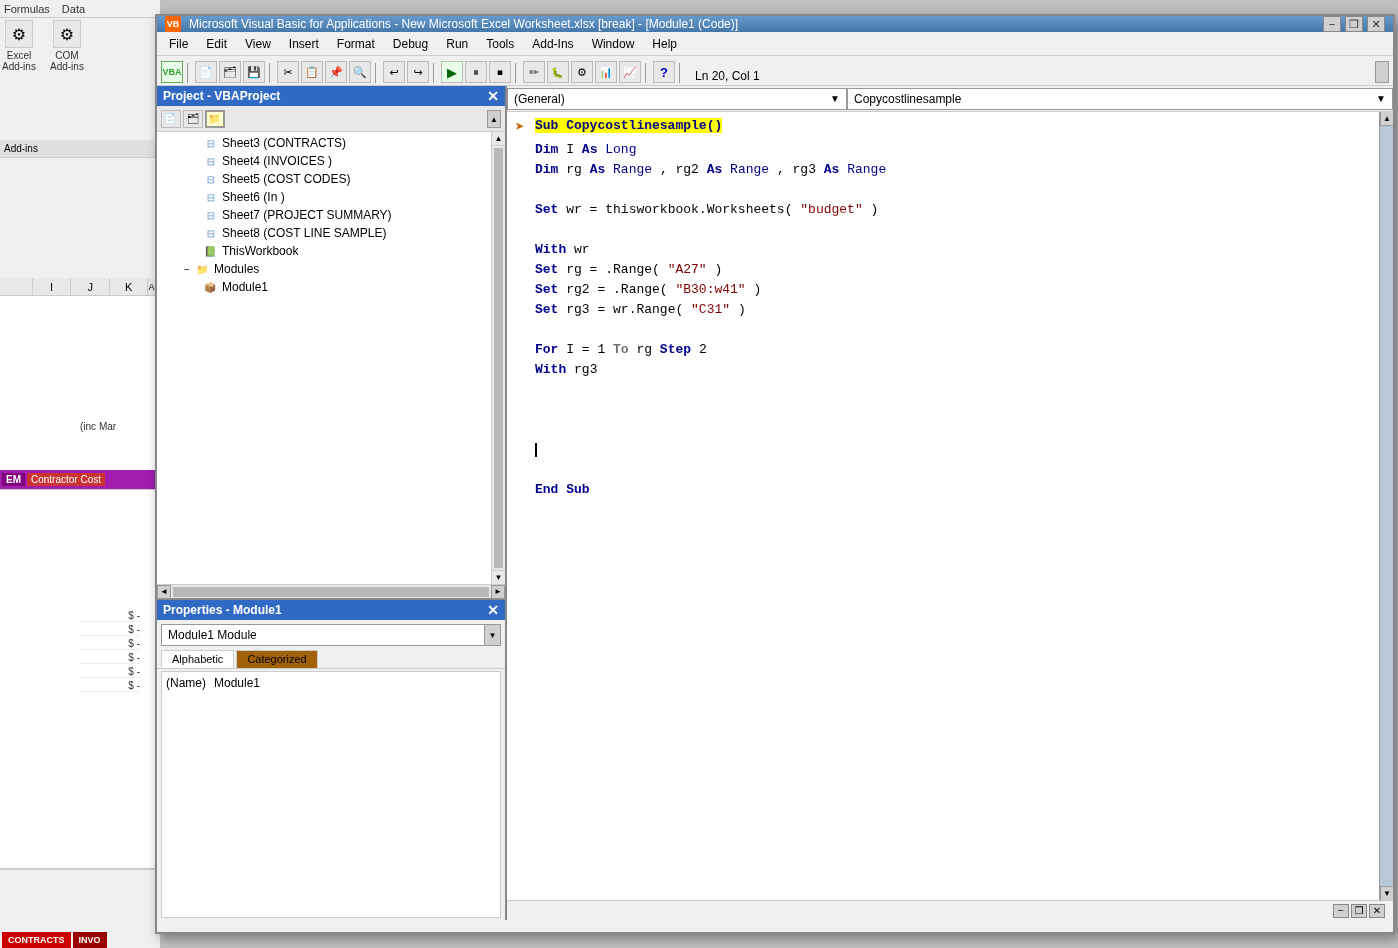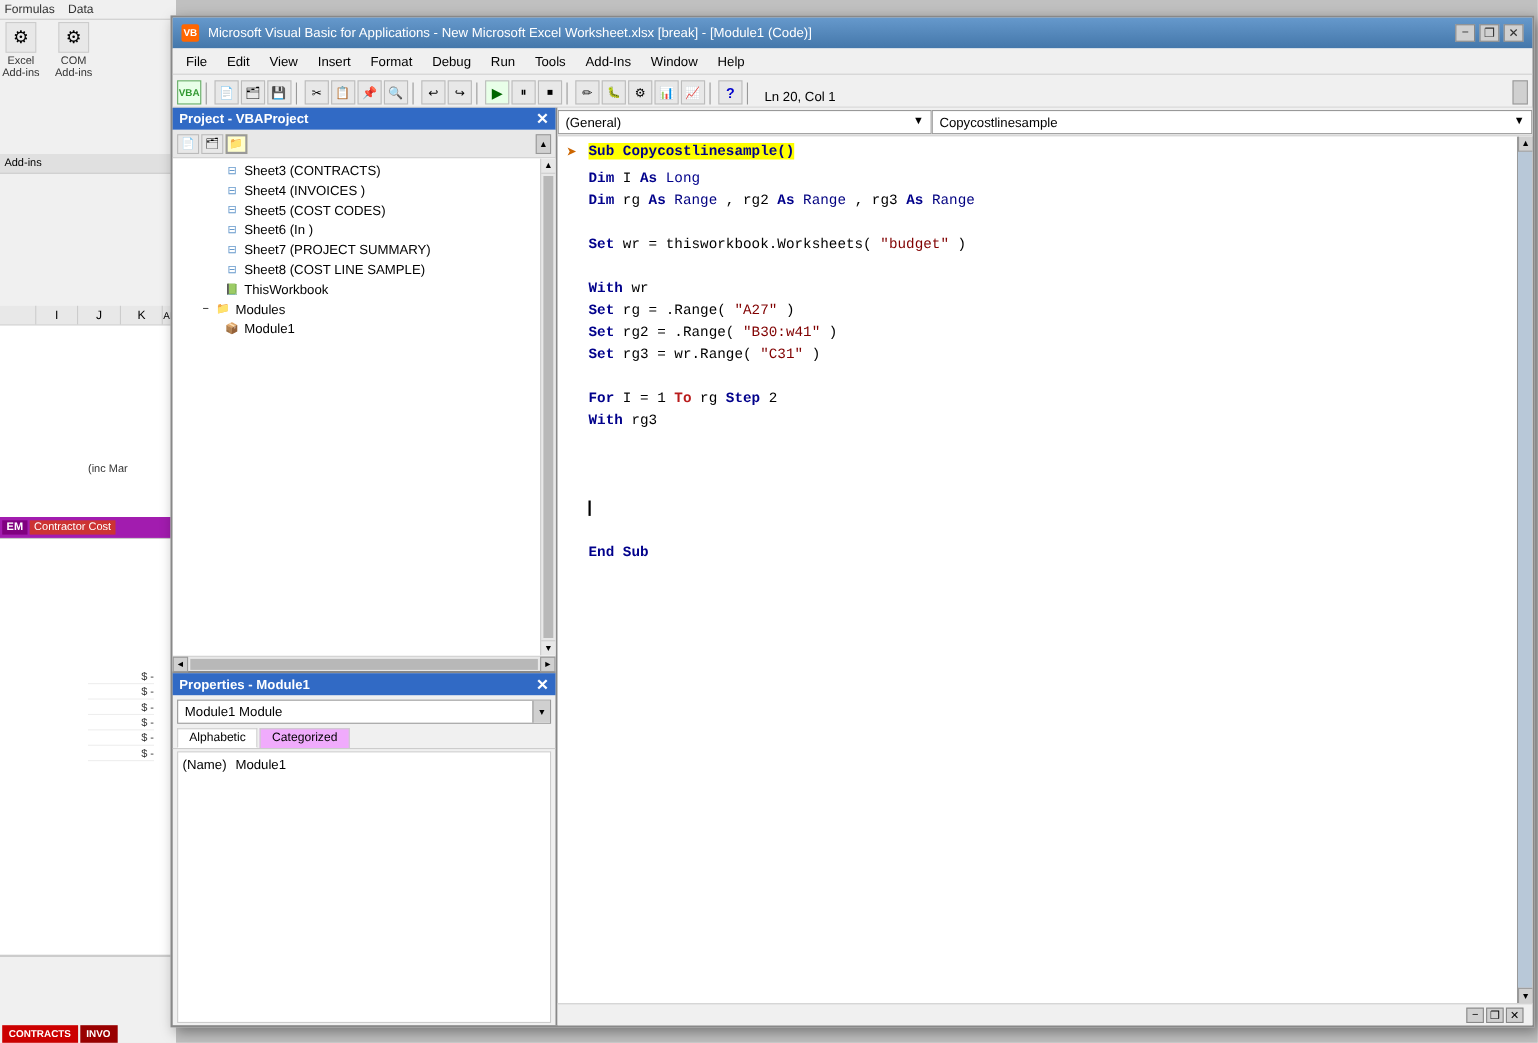--- a/index.html
+++ b/index.html
@@ -26,21 +26,21 @@
       box-shadow: 4px 4px 12px rgba(0,0,0,0.4);
     }
 
     .vba-titlebar {
       display: flex;
       align-items: center;
       justify-content: space-between;
       background: linear-gradient(to bottom, #6699cc, #4477aa);
       color: white;
       padding: 4px 8px;
-      height: 28px;
+      height: 16px;
     }
 
     .vba-titlebar-left {
       display: flex;
       align-items: center;
       gap: 8px;
       font-size: 12px;
     }
 
     .vba-titlebar-icon {
@@ -230,21 +230,21 @@
       border-bottom: 1px solid #ccc;
       padding: 0 4px;
     }
 
     .props-tab {
       padding: 2px 10px;
       font-size: 11px;
       cursor: pointer;
       border: 1px solid #ccc;
       border-bottom: none;
-      background: #f0abfc;
+      background: #a16207;
       margin-right: 2px;
     }
 
     .props-tab.active {
       background: white;
       border-bottom: 1px solid white;
     }
 
     .props-content {
       flex: 1;
@@ -730,21 +730,21 @@
           <div class="code-line">
             <span class="code-arrow"></span>
             <span class="code-text">&nbsp;</span>
           </div>
 
           <div class="code-line">
             <span class="code-arrow"></span>
             <span class="code-text">
               <span style="color:#00008b;font-weight:bold;">For</span>
               <span style="color:#000;"> I = 1 </span>
-              <span style="color:#b91c1c;font-weight:bold;">To</span>
+              <span style="color:#737373;font-weight:bold;">To</span>
               <span style="color:#000;"> rg </span>
               <span style="color:#00008b;font-weight:bold;">Step</span>
               <span style="color:#000;"> 2</span>
             </span>
           </div>
 
           <div class="code-line">
             <span class="code-arrow"></span>
             <span class="code-text">
               <span style="color:#00008b;font-weight:bold;">With</span>

